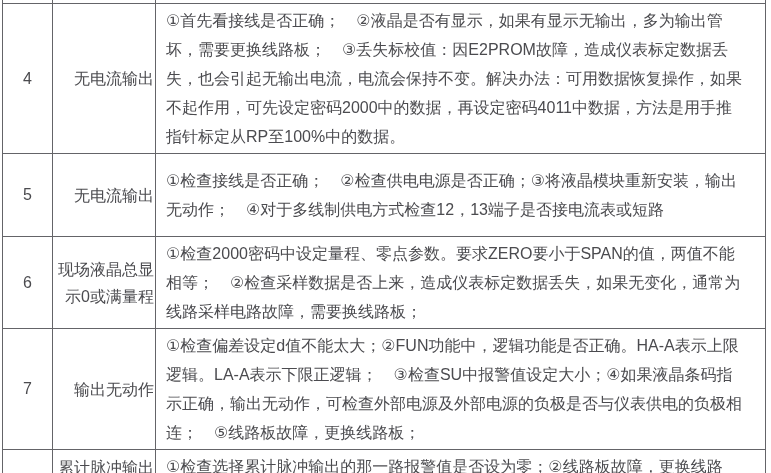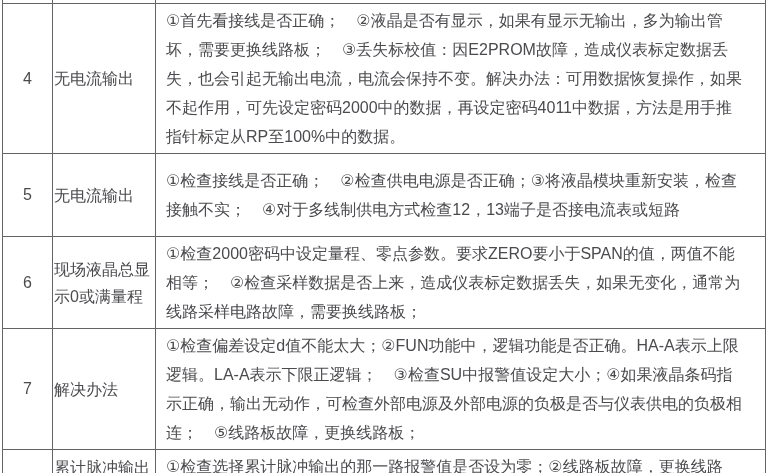--- a/index.html
+++ b/index.html
@@ -43,21 +43,21 @@
   tr.row-r5   { height: 83px; }
   tr.row-r6   { height: 87px; }
   tr.row-r7   { height: 106px; }
   tr.row-r8   { height: 54px; }
 
   td.cell-num {
     text-align: center;
     font-size: 16px;
   }
   td.cell-fault {
-    text-align: left;
+    text-align: right;
     line-height: 27px;
     padding: 0 1px;
   }
   td.cell-solution {
     text-align: left;
     line-height: 29px;
     padding: 2px 20px 2px 10px;
   }
 </style>
 </head>
@@ -77,30 +77,30 @@
         <td class="cell-solution"></td>
       </tr>
       <tr class="row-r4">
         <td class="cell-num">4</td>
         <td class="cell-fault">无电流输出</td>
         <td class="cell-solution">①首先看接线是否正确；　②液晶是否有显示，如果有显示无输出，多为输出管坏，需要更换线路板；　③丢失标校值：因E2PROM故障，造成仪表标定数据丢失，也会引起无输出电流，电流会保持不变。解决办法：可用数据恢复操作，如果不起作用，可先设定密码2000中的数据，再设定密码4011中数据，方法是用手推指针标定从RP至100%中的数据。</td>
       </tr>
       <tr class="row-r5">
         <td class="cell-num">5</td>
         <td class="cell-fault">无电流输出</td>
-        <td class="cell-solution">①检查接线是否正确；　②检查供电电源是否正确；③将液晶模块重新安装，检查接触不实；　④对于多线制供电方式检查12，13端子是否接电流表或短路</td>
+        <td class="cell-solution">①检查接线是否正确；　②检查供电电源是否正确；③将液晶模块重新安装，输出无动作；　④对于多线制供电方式检查12，13端子是否接电流表或短路</td>
       </tr>
       <tr class="row-r6">
         <td class="cell-num">6</td>
         <td class="cell-fault">现场液晶总显示0或满量程</td>
         <td class="cell-solution">①检查2000密码中设定量程、零点参数。要求ZERO要小于SPAN的值，两值不能相等；　②检查采样数据是否上来，造成仪表标定数据丢失，如果无变化，通常为线路采样电路故障，需要换线路板；</td>
       </tr>
       <tr class="row-r7">
         <td class="cell-num">7</td>
-        <td class="cell-fault">解决办法</td>
+        <td class="cell-fault">输出无动作</td>
         <td class="cell-solution">①检查偏差设定d值不能太大；②FUN功能中，逻辑功能是否正确。HA-A表示上限逻辑。LA-A表示下限正逻辑；　③检查SU中报警值设定大小；④如果液晶条码指示正确，输出无动作，可检查外部电源及外部电源的负极是否与仪表供电的负极相连；　⑤线路板故障，更换线路板；</td>
       </tr>
       <tr class="row-r8">
         <td class="cell-num">8</td>
         <td class="cell-fault">累计脉冲输出不正确</td>
         <td class="cell-solution">①检查选择累计脉冲输出的那一路报警值是否设为零；②线路板故障，更换线路板；</td>
       </tr>
     </tbody>
   </table>
 </div>

